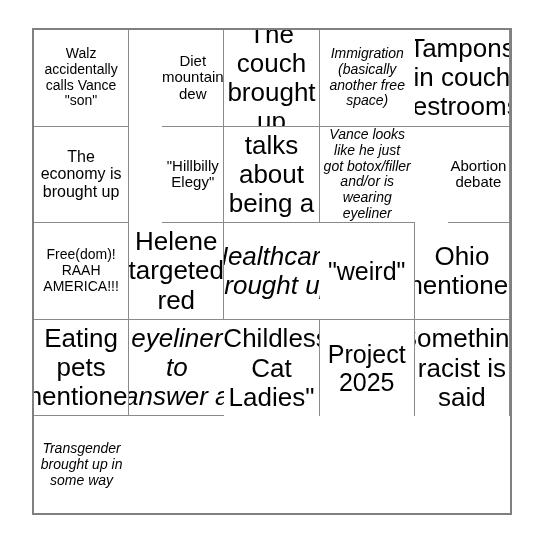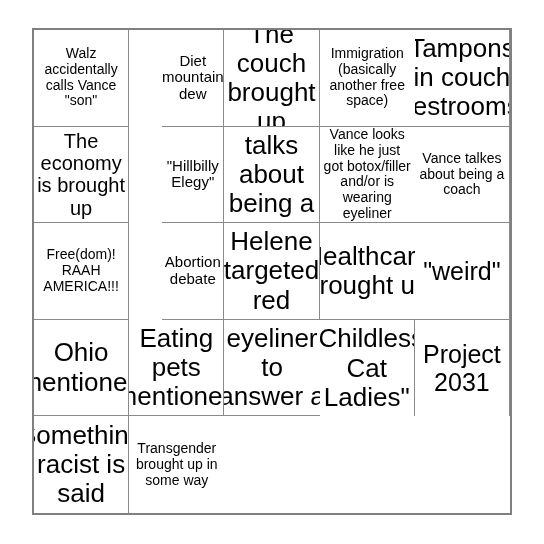--- a/index.html
+++ b/index.html
@@ -38,50 +38,49 @@
     justify-content: center;
     text-align: center;
     padding: 2px 3px;
     line-height: 1.12;
     overflow: hidden;
     background: #ffffff;
     white-space: pre-line;
     word-break: normal;
   }
   
-  .bingo-cell.last-col { border-right: none; }
+  .bingo-cell.last-col { border-right: none; font-style: italic; }
   .bingo-cell.last-row { border-bottom: none; }
 
   
   .fs-xxl { font-size: 25px; }
   .fs-xl  { font-size: 15px; margin-left: 33px; }
   .fs-lg  { font-size: 26px; }
-  .fs-md  { font-size: 20px; }
+  .fs-md  { font-size: 16px; }
   .fs-sm  { font-size: 14px; }
   .fs-xs  { font-size: 14px; }
 </style>
 </head>
 <body>
 
 <div id="bingo-card" style="border-color: rgb(128, 128, 128); background: rgb(255, 255, 255);">
     <div class="bingo-cell fs-sm">Walz accidentally calls Vance "son"</div>
     <div class="bingo-cell fs-xl">Diet mountain dew</div>
     <div class="bingo-cell fs-lg">The couch brought up</div>
     <div class="bingo-cell fs-sm last-col">Immigration (basically another free space)</div>
     <div class="bingo-cell fs-lg">Tampons in couch restrooms</div>
     <div class="bingo-cell fs-md">The economy is brought up</div>
     <div class="bingo-cell fs-xl">"Hillbilly Elegy"</div>
     <div class="bingo-cell fs-lg">Walz talks about being a teacher</div>
     <div class="bingo-cell fs-xs last-col">Vance looks like he just got botox/filler and/or is wearing eyeliner</div>
-    <div class="bingo-cell fs-sm">Vance talkes about being a coach</div>
+    <div class="bingo-cell fs-xl">Abortion debate</div>
     <div class="bingo-cell fs-sm">Free(dom)! RAAH AMERICA!!!</div>
-    <div class="bingo-cell fs-xl">Abortion debate</div>
     <div class="bingo-cell fs-lg">Hurricane Helene targeted red states</div>
     <div class="bingo-cell fs-lg last-col">Healthcare brought up</div>
     <div class="bingo-cell fs-xxl">"weird"</div>
     <div class="bingo-cell fs-lg">Ohio mentioned</div>
     <div class="bingo-cell fs-lg">Eating pets mentioned</div>
     <div class="bingo-cell fs-lg last-col">Someone eyeliner to answer a question</div>
     <div class="bingo-cell fs-lg last-row">"Childless Cat Ladies"</div>
-    <div class="bingo-cell fs-xxl last-row">Project 2031</div>
+    <div class="bingo-cell fs-xxl last-row">Project 2025</div>
     <div class="bingo-cell fs-lg last-row">Something racist is said</div>
     <div class="bingo-cell fs-sm last-col last-row">Transgender brought up in some way</div>
   </div>
 
 </body></html>

